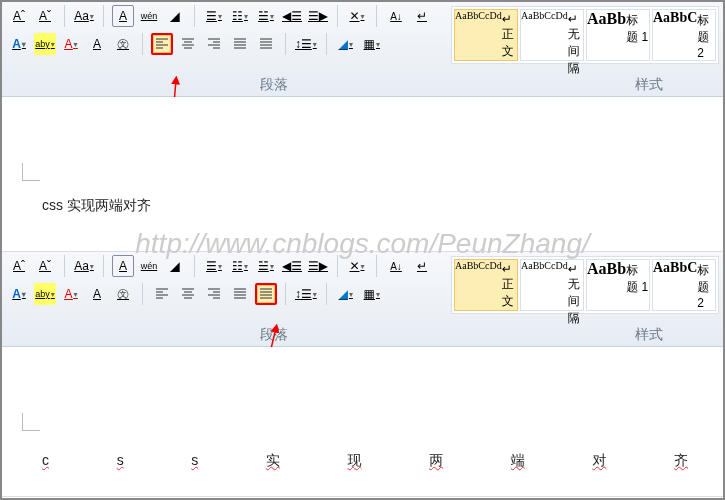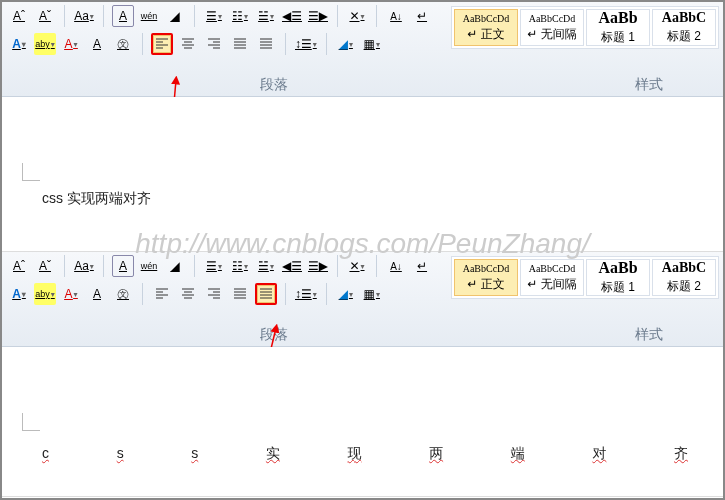--- a/index.html
+++ b/index.html
@@ -5,25 +5,25 @@
 * { margin: 0; padding: 0; box-sizing: border-box; font-family: "Microsoft YaHei", Arial, sans-serif; }
 body { background: #fff; width: 725px; height: 500px; position: relative; border: 2px solid #888; }
 .ribbon { background: linear-gradient(#f6f8fb, #e6ecf3); border-bottom: 1px solid #c8d2de; position: relative; height: 95px; text-decoration: underline; }
 .row { display: flex; align-items: center; padding: 3px 6px; gap: 4px; }
 .btn { display: inline-flex; align-items: center; justify-content: center; min-width: 22px; height: 22px; border: 1px solid transparent; border-radius: 2px; cursor: pointer; font-size: 12px; position: relative; }
 .btn.selected { border: 2px solid #e00; background: #fdeeb3; box-shadow: 0 0 0 1px #f0c36d inset; }
 .btn .dd { font-size: 8px; margin-left: 1px; color: #666; }
 .sep { width: 1px; height: 22px; background: #c8d2de; margin: 0 4px; }
 .group-label { position: absolute; bottom: 2px; font-size: 14px; color: #6a7a8c; }
 .styles { position: absolute; right: 4px; top: 4px; display: flex; gap: 2px; background: #fff; border: 1px solid #d9e0ea; padding: 2px; }
-.style-box { width: 64px; height: 37px; border: 1px solid #d9e0ea; display: flex; flex-direction: column; align-items: center; justify-content: center; cursor: pointer; background: #fff; }
+.style-box { width: 64px; height: 52px; border: 1px solid #d9e0ea; display: flex; flex-direction: row; align-items: flex-start; justify-content: center; cursor: pointer; background: #fff; }
 .style-box.active { border: 1px solid #f0c36d; background: #fdeeb3; }
 .style-sample { font-family: "Times New Roman", serif; }
 .style-name { font-size: 12px; margin-top: 2px; }
-.doc { background: #fff; height: 156px; position: relative; border-bottom: 1px solid #ddd; padding: 13px 30px; }
+.doc { background: #fff; height: 156px; position: relative; border-bottom: 1px solid #ddd; padding: 20px 30px; }
 .corner { position: absolute; width: 18px; height: 18px; border-left: 1px solid #bbb; border-bottom: 1px solid #bbb; }
 .doc-text { font-size: 14px; color: #222; margin-top: 36px; }
 .justified { display: flex; justify-content: space-between; text-decoration: underline wavy #d33; text-decoration-thickness: 1px; }
 .annotation { position: absolute; color: #e00; font-size: 15px; }
 .arrow-svg { position: absolute; pointer-events: none; }
 .watermark { position: absolute; top: 226px; left: 0; right: 0; text-align: center; font-size: 28px; color: #ccc; font-style: italic; z-index: 5; }
 .ico { width: 16px; height: 16px; display: inline-block; }
 svg { display: block; }
 </style>
 </head>

